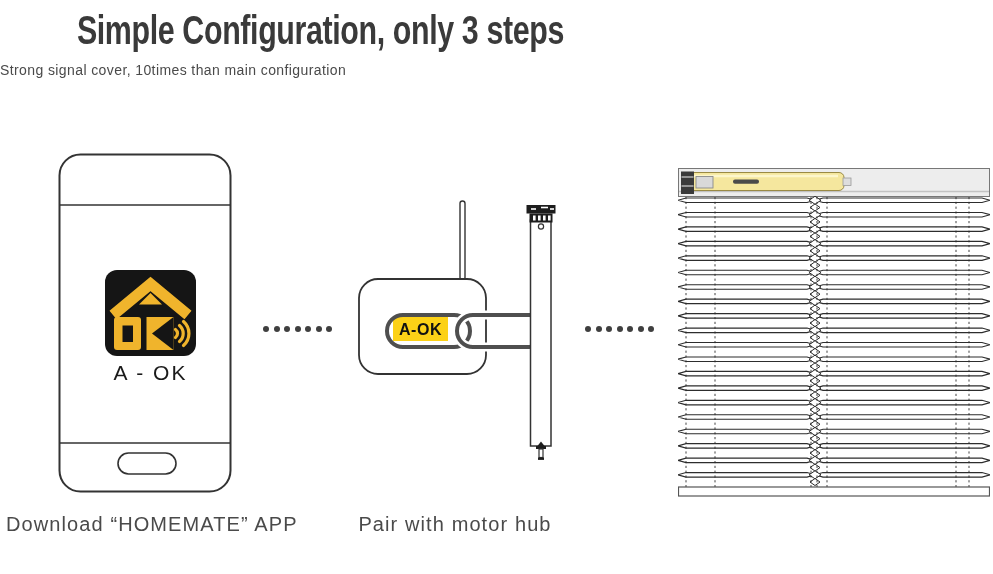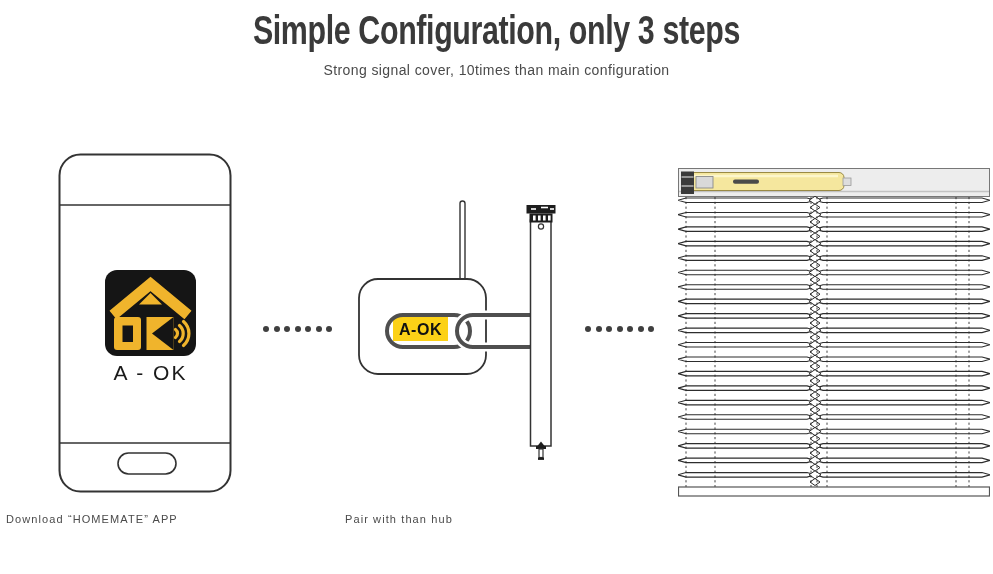--- a/index.html
+++ b/index.html
@@ -1,34 +1,34 @@
 <!DOCTYPE html>
 <html style="--title-text: #3a3a3a; --body-text: #4a4a4a; --line-art: #333333; --chain-gray: #4f4f4f; --app-icon-yellow: #F0B42C; --app-icon-black: #151515; --hub-label-yellow: #FCD117; --headrail-tube-yellow: #F5E79E;"><head>
 <meta charset="utf-8">
 <style>
   html,body{margin:0;padding:0;background:#fff;}
   #canvas{
     position:relative;width:993px;height:574px;background:#fff;overflow:hidden;
     font-family:"Liberation Sans",sans-serif;
   }
   .abs{position:absolute;}
-  .title-wrap{position:absolute;top:8px;left:0;width:993px;text-align:center;}
+  .title-wrap{position:absolute;top:8px;left:0;width:993px;text-align:left;}
   .title{
     display:inline-block;font-weight:bold;font-size:40px;line-height:1.1;
     transform:scaleX(0.76);transform-origin:center;
     color:var(--title-text);letter-spacing:-0.5px;white-space:nowrap;
   }
-  .subtitle-wrap{position:absolute;top:61px;left:0;width:993px;text-align:center;}
+  .subtitle-wrap{position:absolute;top:61px;left:0;width:993px;text-align:left;}
   .subtitle{
     display:inline-block;font-size:14px;color:var(--body-text);
     letter-spacing:0.4px;white-space:nowrap;
   }
   .caption{
-    position:absolute;top:513px;font-size:11px;color:var(--body-text);
-    letter-spacing:1.1px;text-align:left;white-space:nowrap;
+    position:absolute;top:513px;font-size:20px;color:var(--body-text);
+    letter-spacing:1.1px;text-align:center;white-space:nowrap;
   }
   .dots{position:absolute;display:flex;gap:4.5px;}
   .dots span{width:6px;height:6px;border-radius:50%;background:#3f3f3f;}
   svg{display:block;}
   svg text{font-family:"Liberation Sans",sans-serif;}
   .line-stroke{stroke:var(--line-art);}
   .yellow-fill{fill:var(--app-icon-yellow);}
   .yellow-stroke{stroke:var(--app-icon-yellow);}
   .dark-fill{fill:var(--app-icon-black);}
   .label-fill{fill:var(--hub-label-yellow);}
@@ -222,15 +222,15 @@
         <line x1="133" y1="29" x2="133" y2="319" stroke="#2d2d2d" stroke-width="0.9" stroke-dasharray="2.2 2.6"></line>
         <line x1="139" y1="29" x2="139" y2="319" stroke="#2d2d2d" stroke-width="0.9" stroke-dasharray="2.2 2.6"></line>
         <line x1="149" y1="29" x2="149" y2="319" stroke="#2d2d2d" stroke-width="0.9" stroke-dasharray="2.2 2.6"></line>
         <line x1="278" y1="29" x2="278" y2="319" stroke="#2d2d2d" stroke-width="0.9" stroke-dasharray="2.2 2.6"></line>
         <line x1="291" y1="29" x2="291" y2="319" stroke="#2d2d2d" stroke-width="0.9" stroke-dasharray="2.2 2.6"></line>
       </g>
     <rect x="0.5" y="319" width="311" height="9" fill="#fff" stroke="#555" stroke-width="1.2"></rect>
   </svg>
 
   <div class="caption" style="left:6px;width:282px">Download “HOMEMATE” APP</div>
-  <div class="caption" style="left:345px;width:220px">Pair with than hub</div>
+  <div class="caption" style="left:345px;width:220px">Pair with motor hub</div>
 
 </div>
 
 </body></html>

